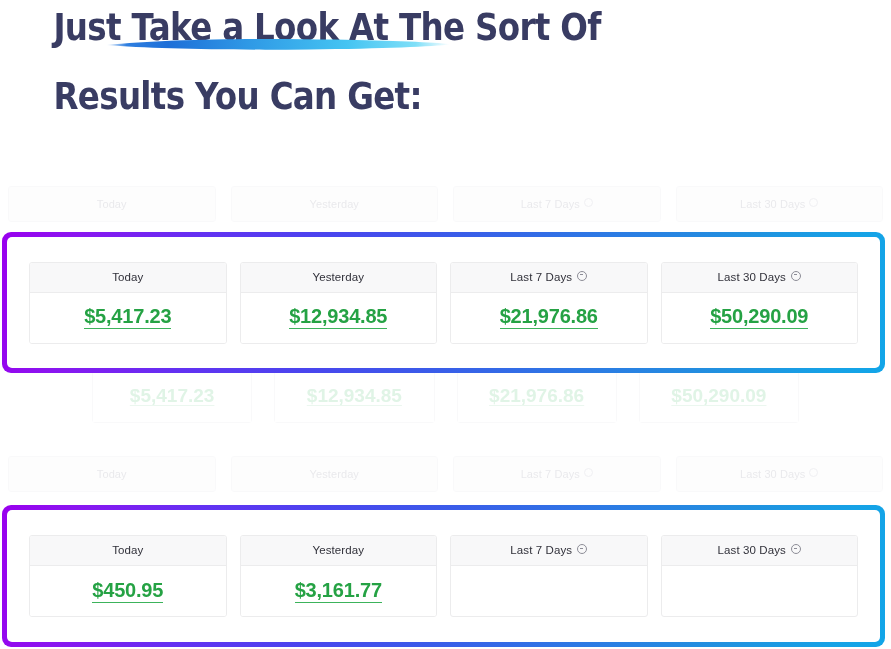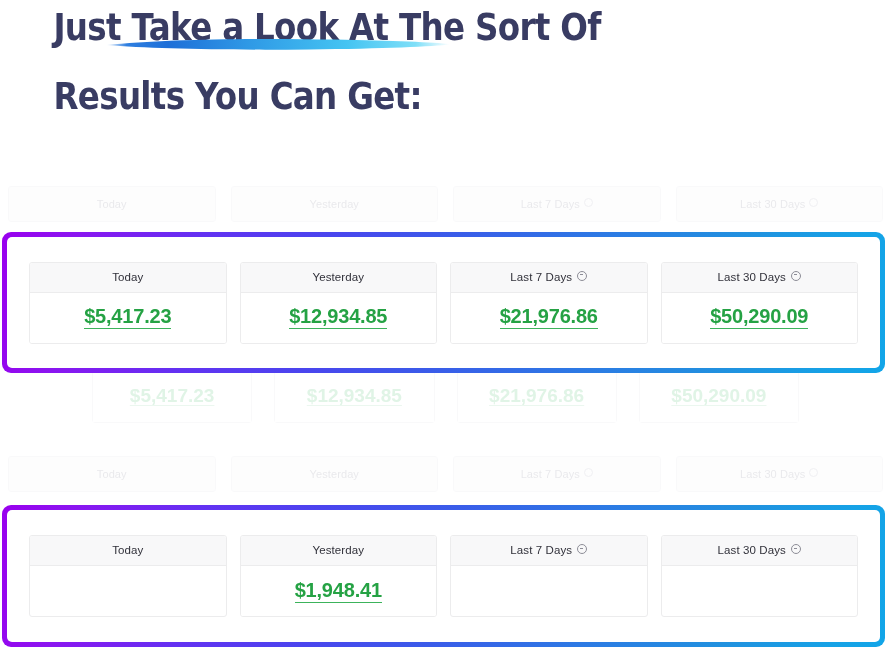--- a/index.html
+++ b/index.html
@@ -322,28 +322,31 @@
 </div>
 
 <div class="panel panel-2">
   <div class="panel-inner">
     <div class="stat-row">
 
       <div class="stat-card">
         <div class="stat-head">
           <span>Today</span>
         </div>
+        <div class="stat-body">
+          <span class="stat-value">$450.95</span>
+        </div>
       </div>
 
       <div class="stat-card">
         <div class="stat-head">
           <span>Yesterday</span>
         </div>
         <div class="stat-body">
-          <span class="stat-value">$1,948.41</span>
+          <span class="stat-value">$3,161.77</span>
         </div>
       </div>
 
       <div class="stat-card">
         <div class="stat-head">
           <span>Last 7 Days</span><i class="info-icon"></i>
         </div>
       </div>
 
       <div class="stat-card">

